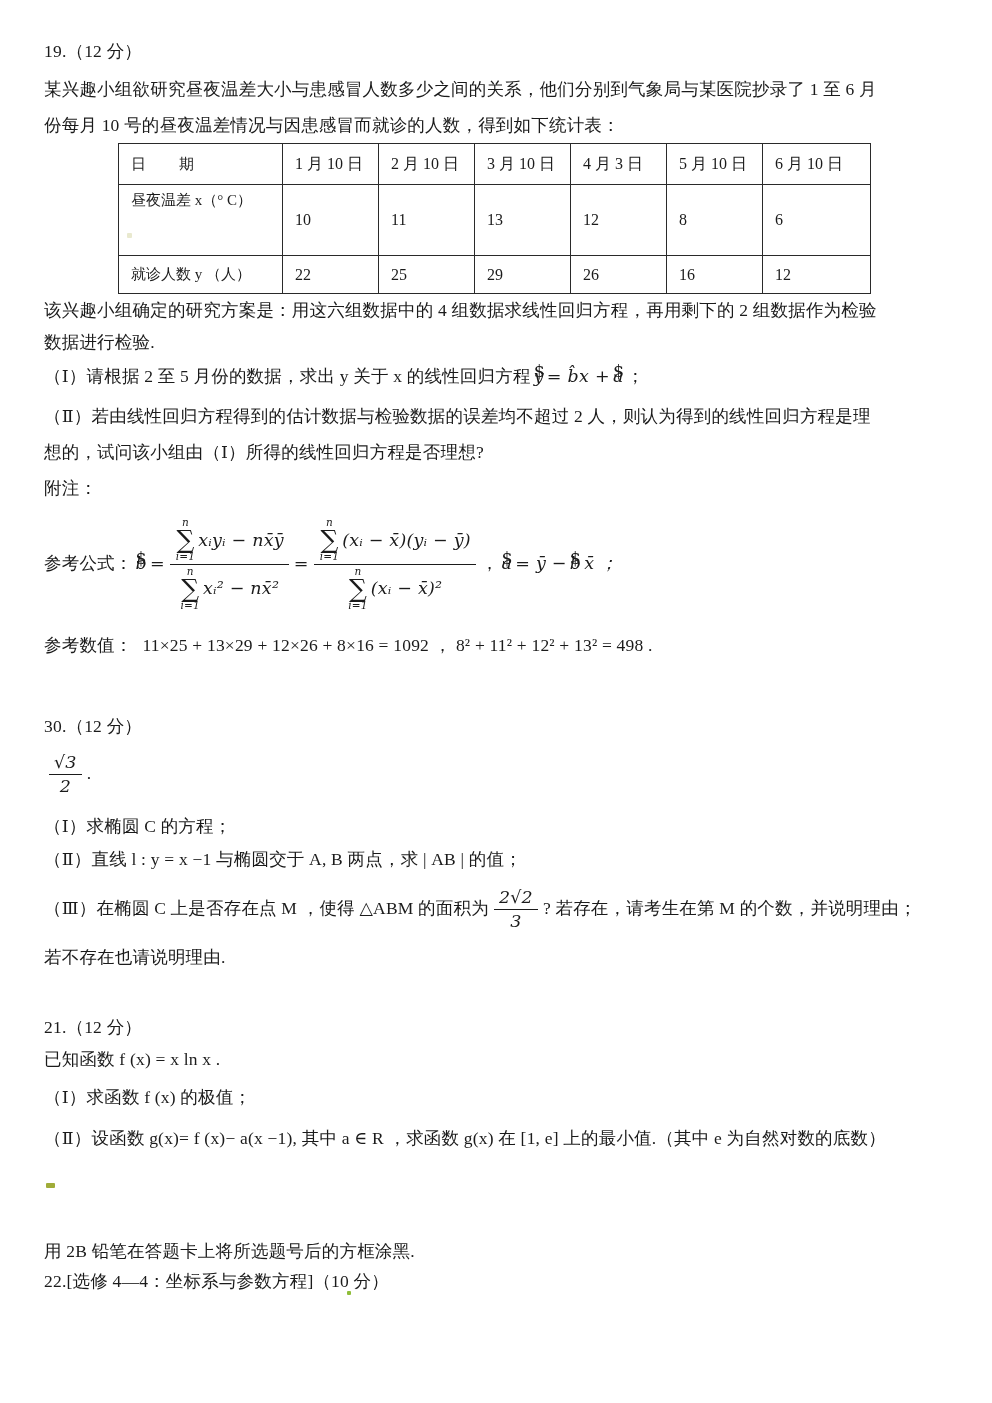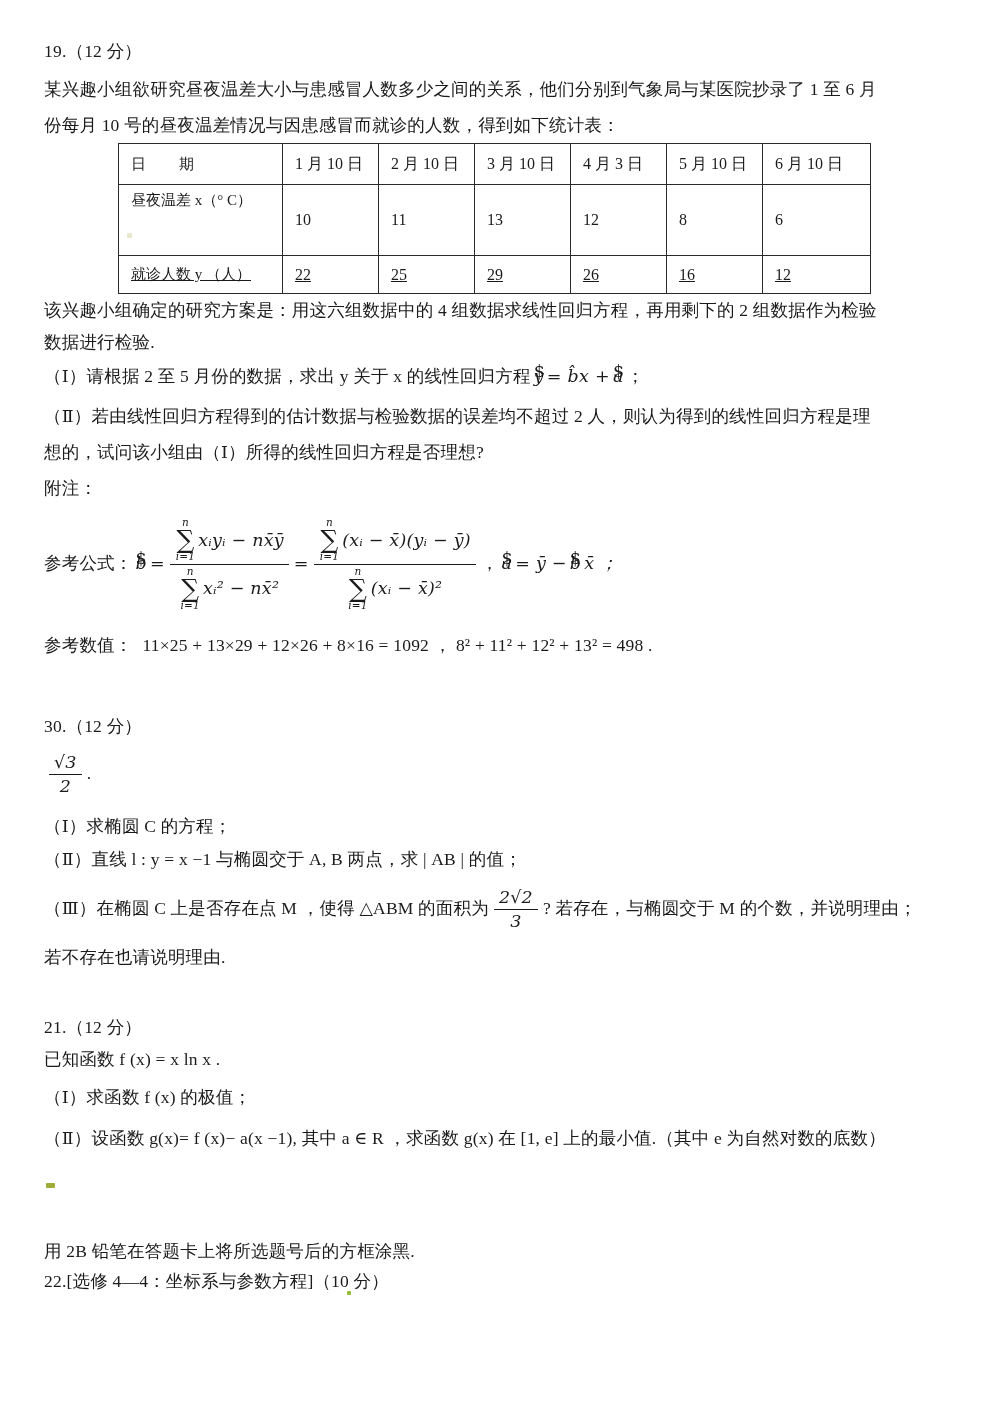--- a/index.html
+++ b/index.html
@@ -31,21 +31,21 @@
   }
   .stat-table td{
     border:1.6px solid #2a2a2a;
     padding:2px 12px;
     vertical-align:middle;
     white-space:nowrap;
     overflow:hidden;
   }
   .stat-table tr.r1 td{height:36px;}
   .stat-table tr.r2 td{height:62px;}
-  .stat-table tr.r3 td{height:33px;text-decoration:underline;}
+  .stat-table tr.r3 td{height:33px;}
   .stat-table td.c0{width:139px;font-size:15px;}
   .stat-table td.cd{width:71px;}
   .stat-table td.cl{width:83px;}
   .stat-table tr.r2 td.c0{vertical-align:top;padding-top:6px;position:relative;}
   .sp2{display:inline-block;width:2.2em;}
 
   
   .frac{
     display:inline-flex;flex-direction:column;align-items:center;
     margin:0 5px;vertical-align:middle;
@@ -197,21 +197,21 @@
     <span>.</span>
   </div>
   <div class="line" style="top:815px">（Ⅰ）求椭圆 C 的方程；</div>
   <div class="line" style="top:848px">（Ⅱ）直线 l : y = x −1 与椭圆交于 A, B 两点，求 | AB | 的值；</div>
   <div class="line mline" style="top:883px;height:52px">
     <span>（Ⅲ）在椭圆 C 上是否存在点 M ，使得 △ABM 的面积为</span>
     <span class="frac">
       <span class="fnum">2√2</span>
       <span class="fden">3</span>
     </span>
-    <span>? 若存在，与椭圆交于 M 的个数，并说明理由；</span>
+    <span>? 若存在，请考生在第 M 的个数，并说明理由；</span>
   </div>
   <div class="line" style="top:946px">若不存在也请说明理由.</div>
 
   <div class="line" style="top:1016px">21.（12 分）</div>
   <div class="line" style="top:1048px">已知函数 f (x) = x ln x .</div>
   <div class="line" style="top:1086px">（Ⅰ）求函数 f (x) 的极值；</div>
   <div class="line" style="top:1127px">（Ⅱ）设函数 g(x)= f (x)− a(x −1), 其中 a ∈ R ，求函数 g(x) 在 [1, e] 上的最小值.（其中 e 为自然对数的底数）</div>
 
   <div class="line" style="top:1240px">用 2B 铅笔在答题卡上将所选题号后的方框涂黑.</div>
   <div class="line" style="top:1270px">22.[选修 4—4：坐标系与参数方程]（10 分）</div>

